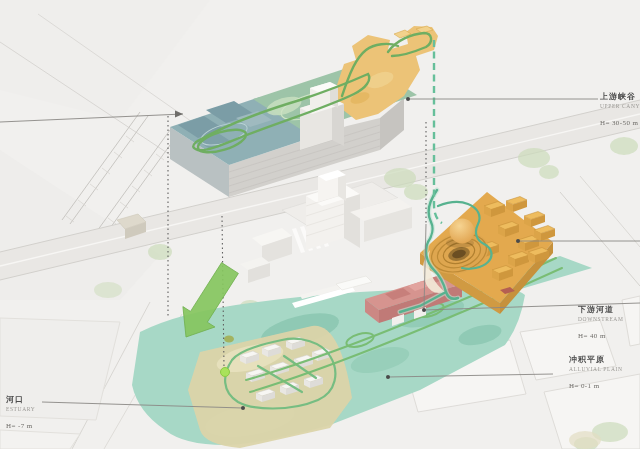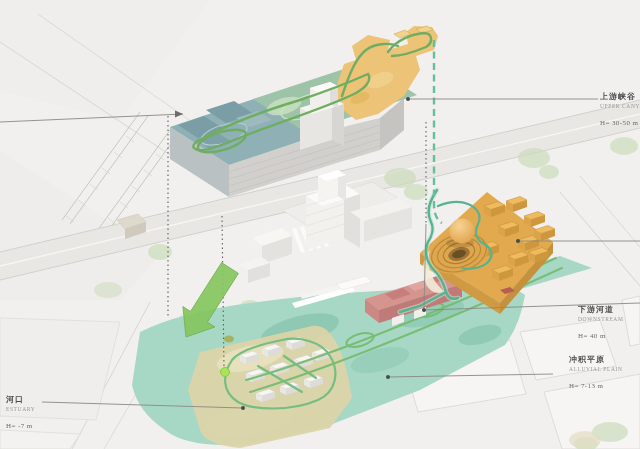--- a/index.html
+++ b/index.html
@@ -331,21 +331,21 @@
 
 <div class="anno-label" style="left:578px;top:289px;margin-top:16px;">
   <div class="zh">下游河道</div>
   <div class="en">DOWNSTREAM</div>
   <div class="ht">H= 40 m</div>
 </div>
 
 <div class="anno-label" style="left:569px;top:355px;">
   <div class="zh">冲积平原</div>
   <div class="en">ALLUVIAL PLAIN</div>
-  <div class="ht">H= 7-13 m</div>
+  <div class="ht">H= 0-1 m</div>
 </div>
 
 <div class="anno-label" style="left:6px;top:395px;">
   <div class="zh">河口</div>
   <div class="en">ESTUARY</div>
   <div class="ht">H= -7 m</div>
 </div>
 
 </div>
 

